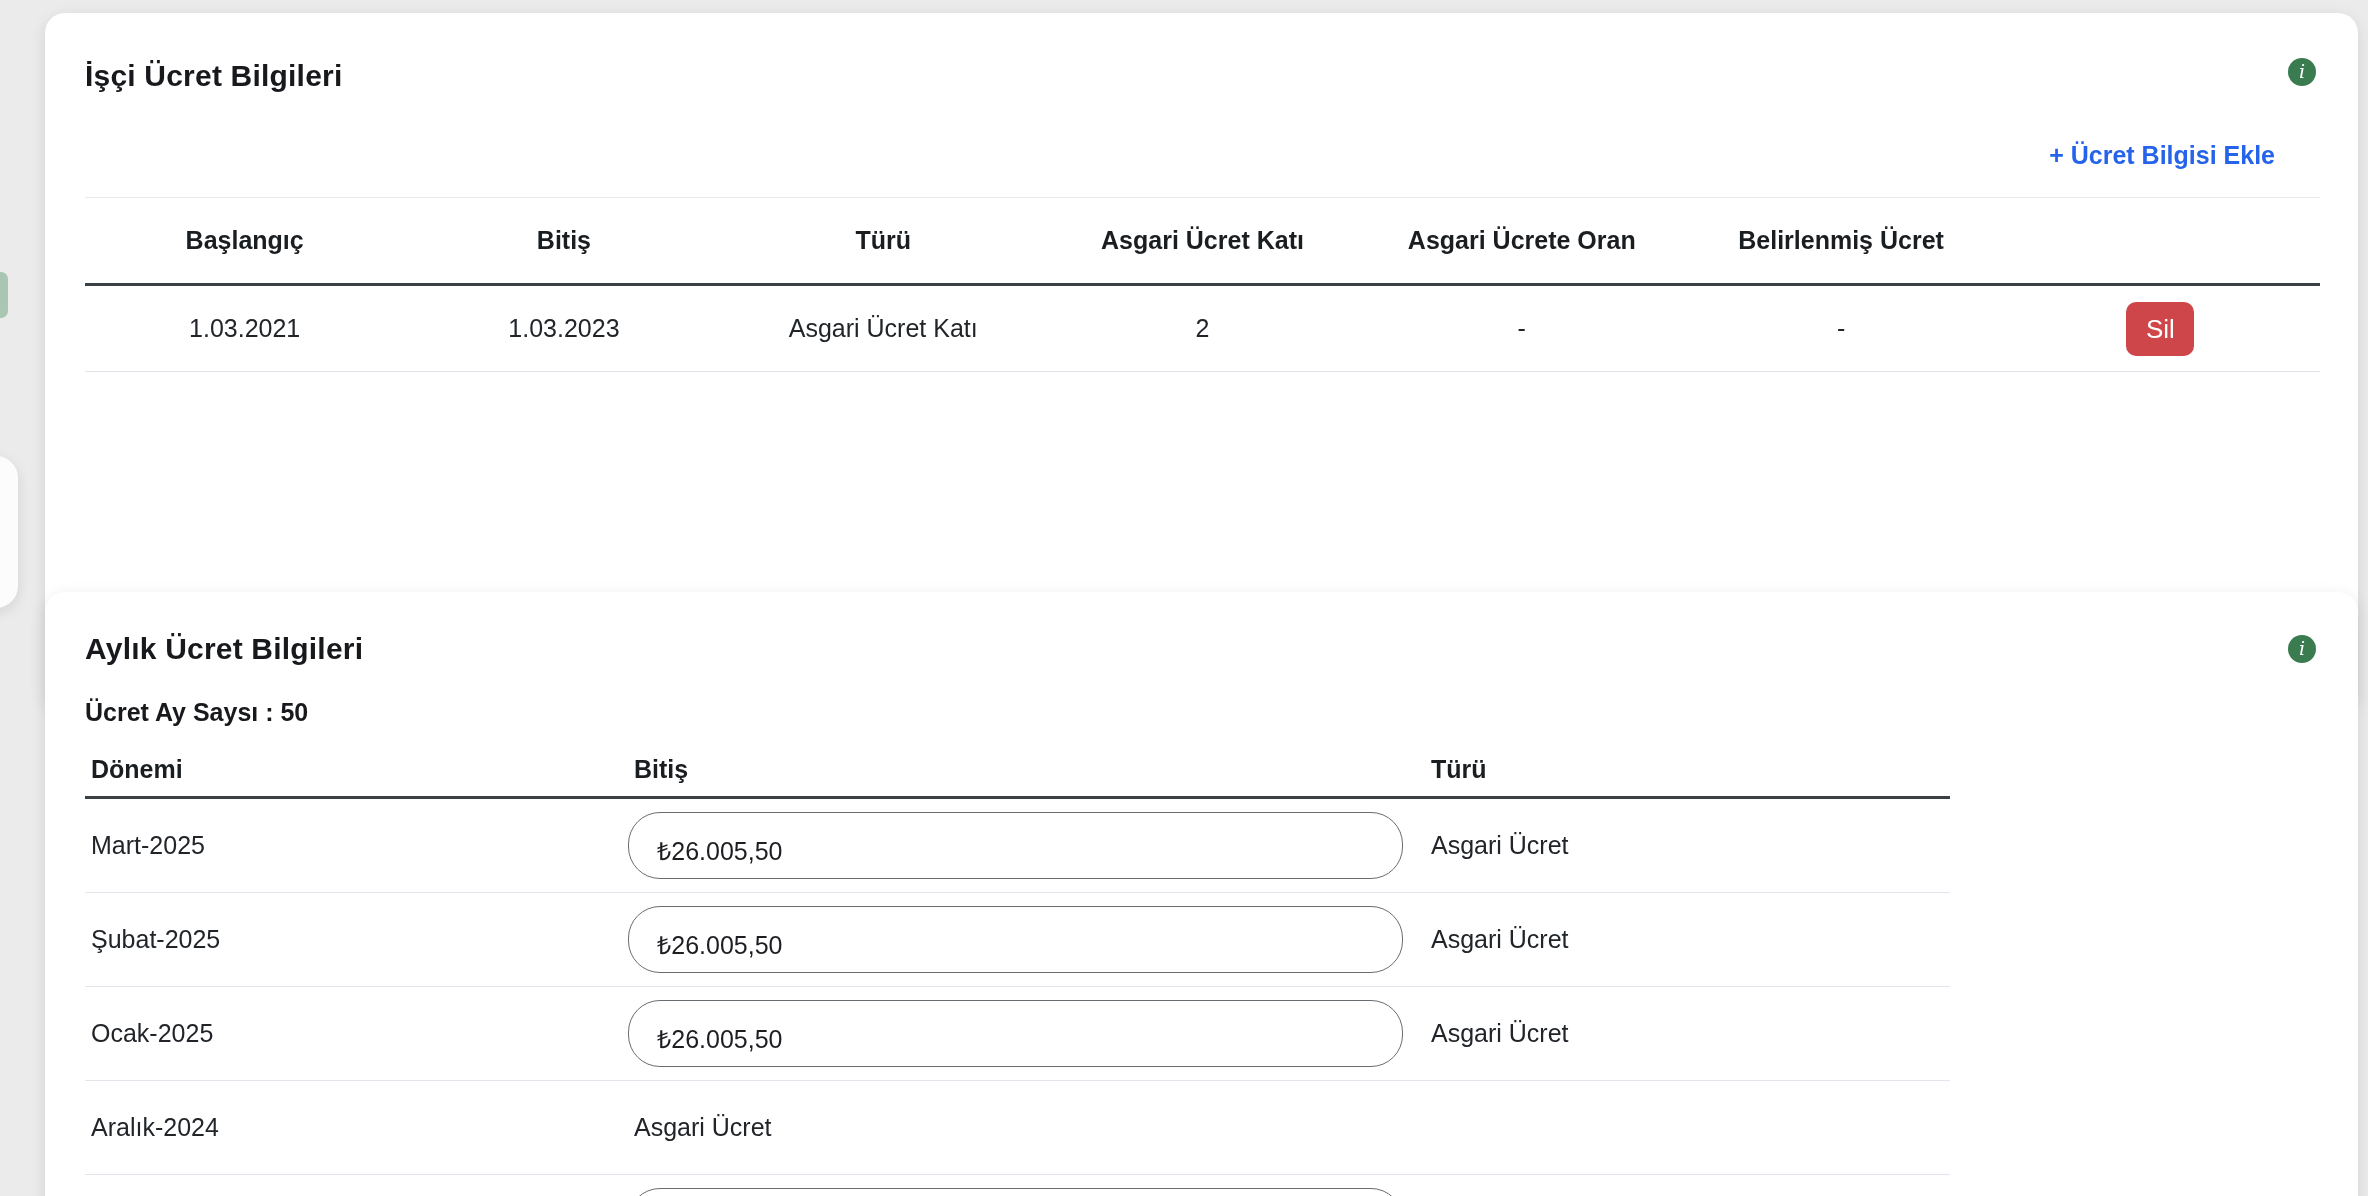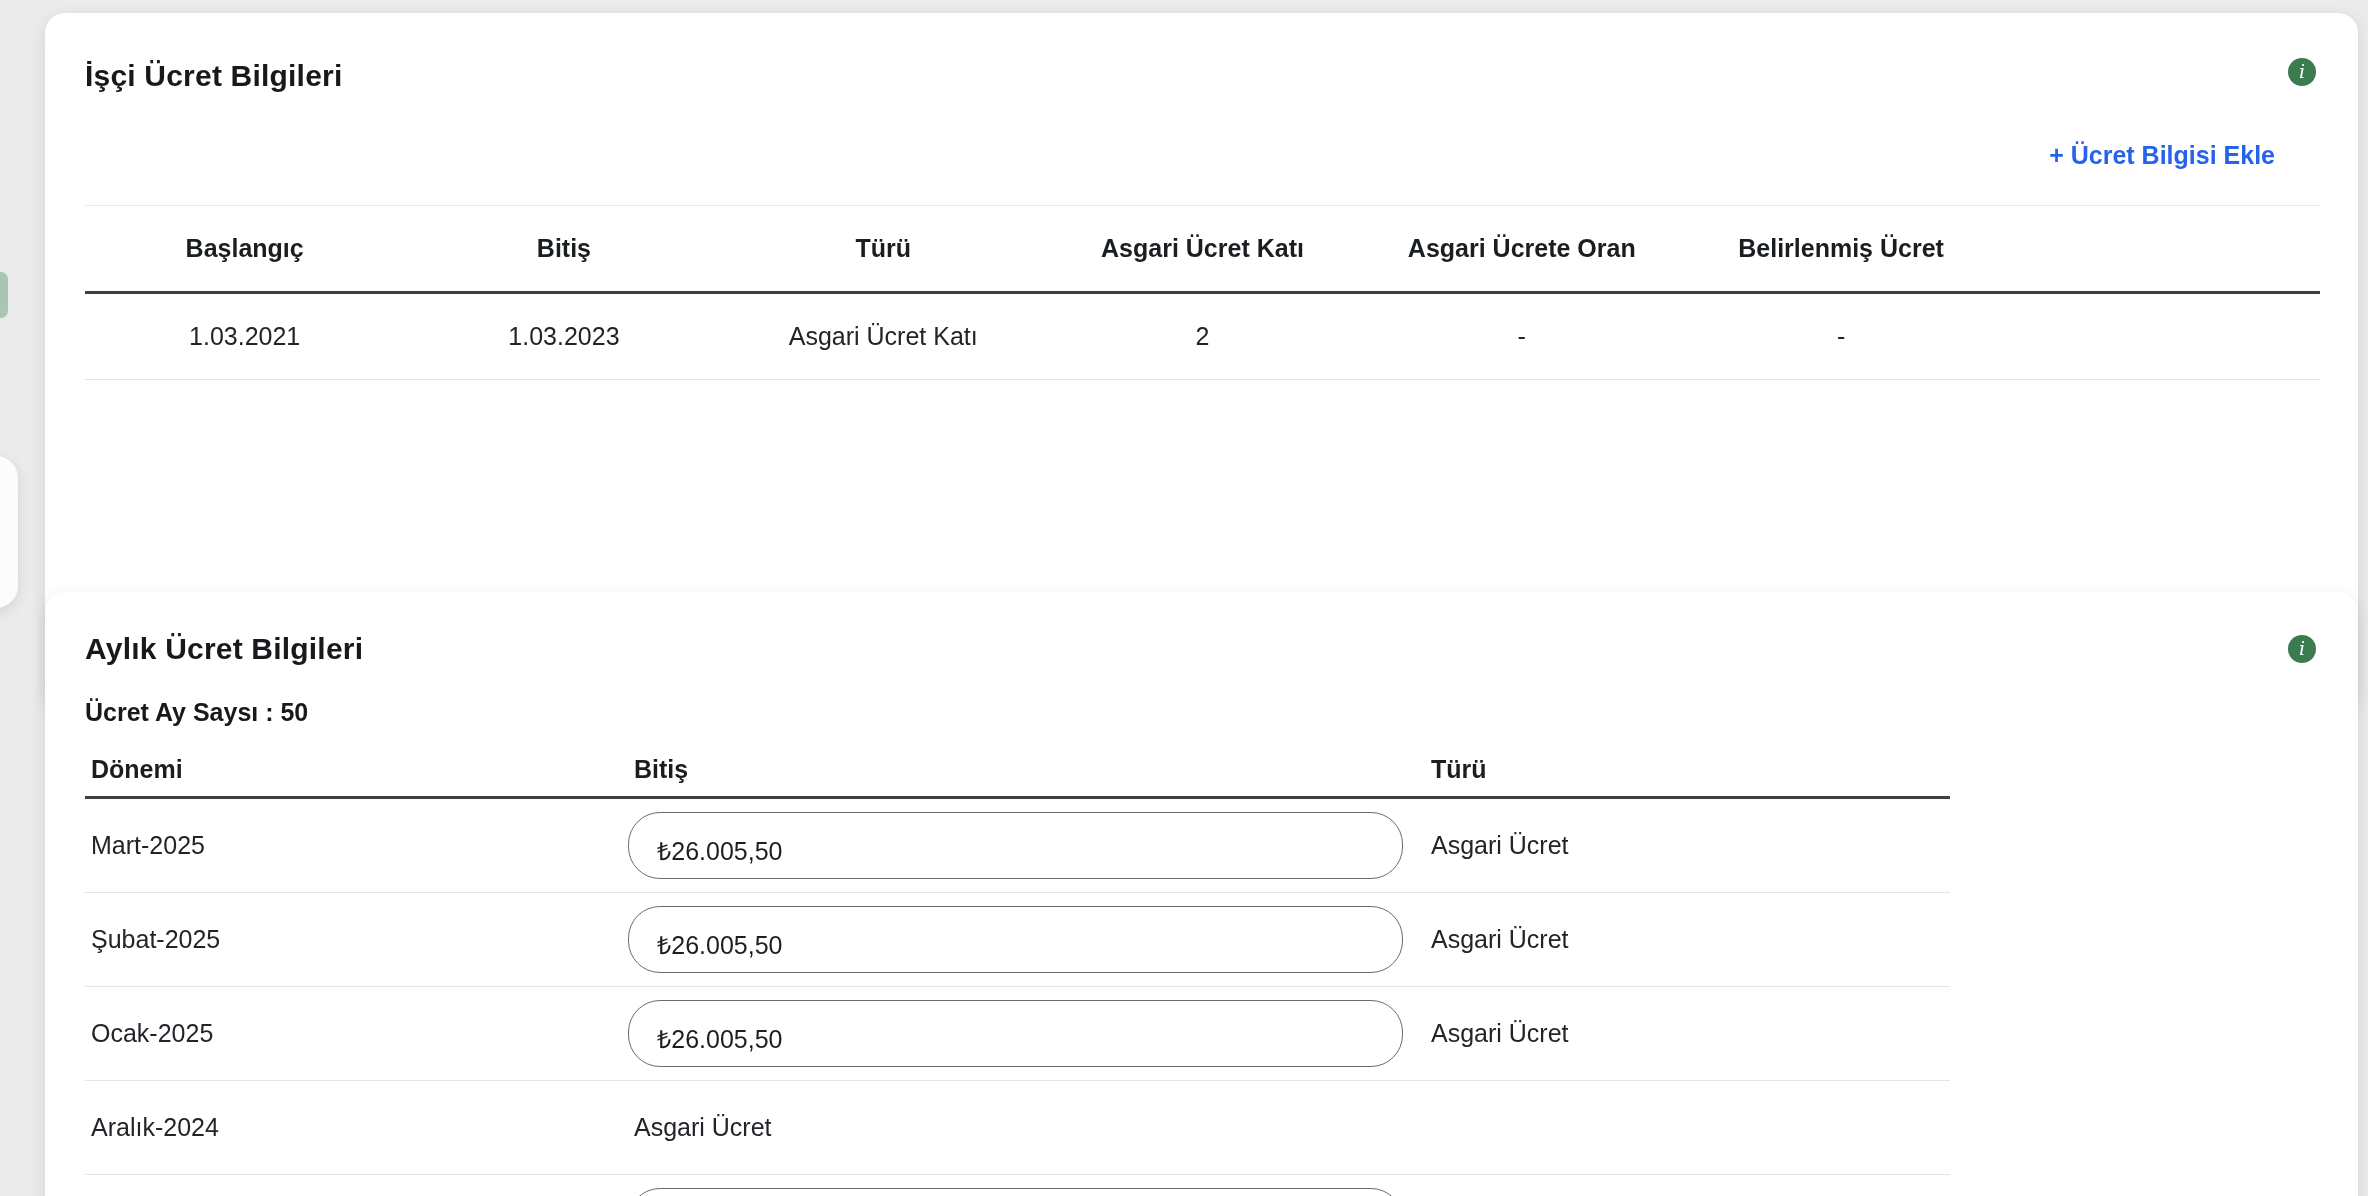--- a/index.html
+++ b/index.html
@@ -53,21 +53,21 @@
   .card-2 .info-icon { top: 43px; }
 
   .add-link {
     position: absolute; right: 83px; top: 128px;
     font-size: 25px; font-weight: 700; color: #2563eb;
     text-decoration: none; cursor: pointer;
   }
 
   
   .wage-table {
-    position: absolute; left: 40px; top: 192px; width: 2235px;
+    position: absolute; left: 40px; top: 184px; width: 2235px;
     border-top: 1px solid #e7e9ec;
   }
   .wage-table .t-head, .wage-table .t-row {
     display: grid;
     grid-template-columns: repeat(7, 1fr);
     align-items: center;
   }
   .wage-table .t-head {
     height: 88px;
     border-bottom: 3px solid #3b4045;
@@ -148,20 +148,23 @@
       <div>Belirlenmiş Ücret</div>
       <div></div>
     </div>
     <div class="t-row">
       <div>1.03.2021</div>
       <div>1.03.2023</div>
       <div>Asgari Ücret Katı</div>
       <div>2</div>
       <div>-</div>
       <div>-</div>
+      <div>
+        <button class="delete-btn">Sil</button>
+      </div>
     </div>
   </div>
 </section>
 
 <section class="card card-2">
   <h2 class="card-title">Aylık Ücret Bilgileri</h2>
   <span class="info-icon">i</span>
   <div class="subtitle">Ücret Ay Saysı : 50</div>
 
   <div class="monthly-table">

